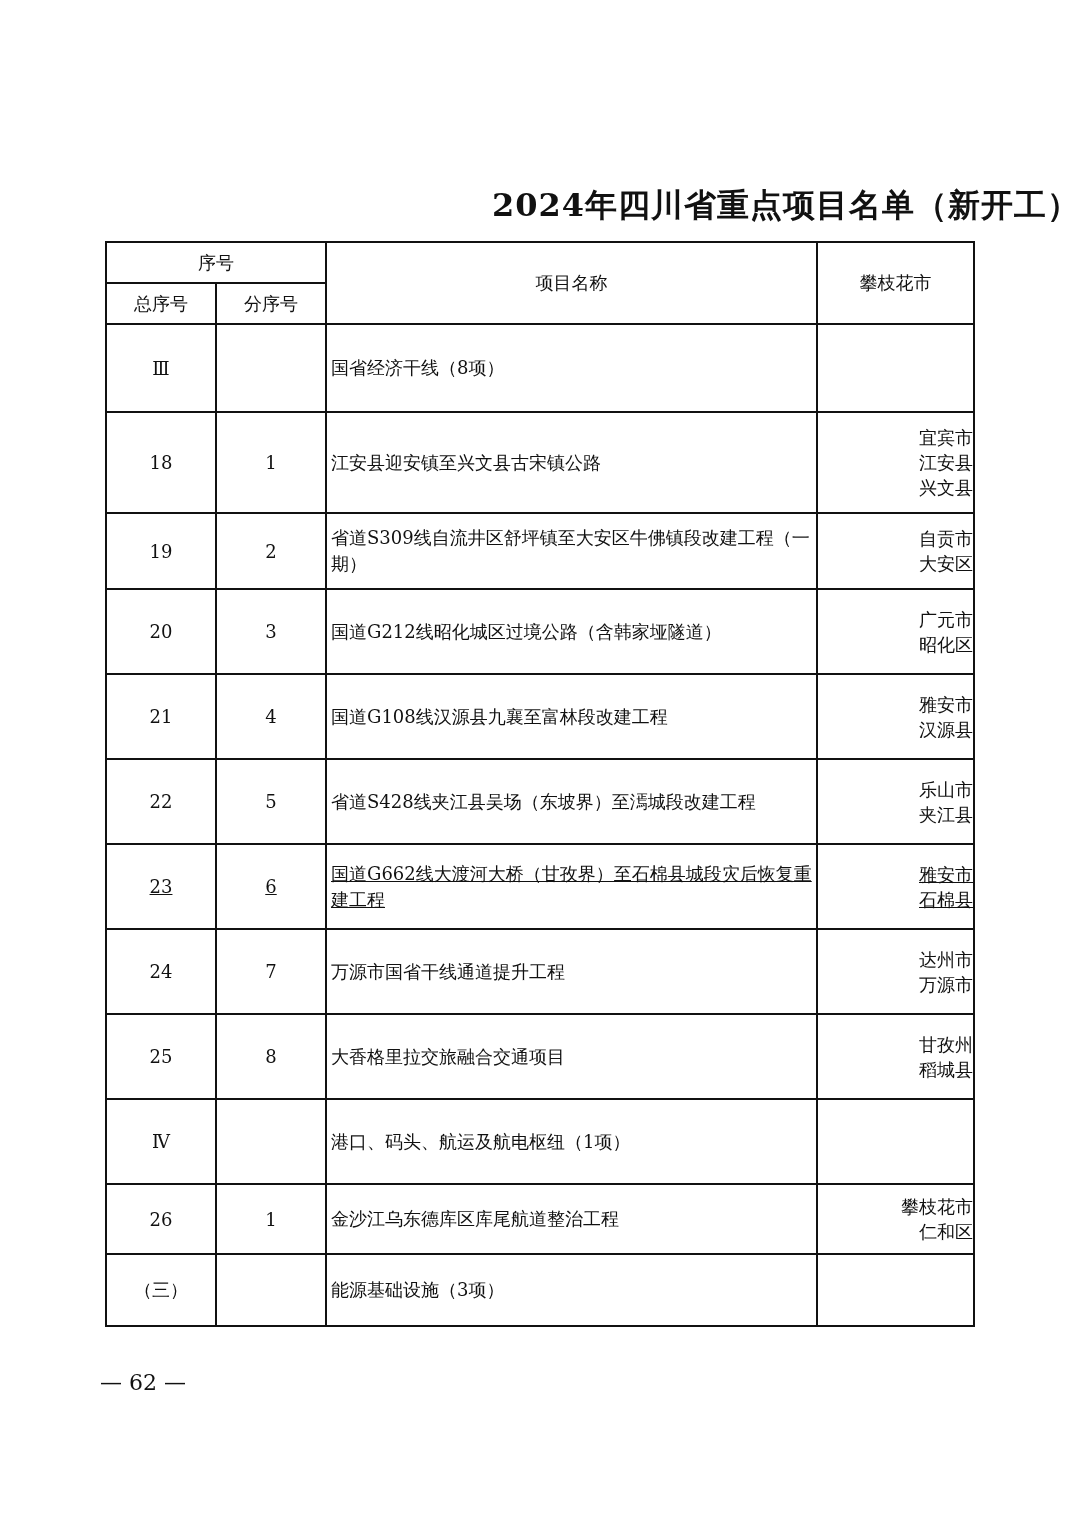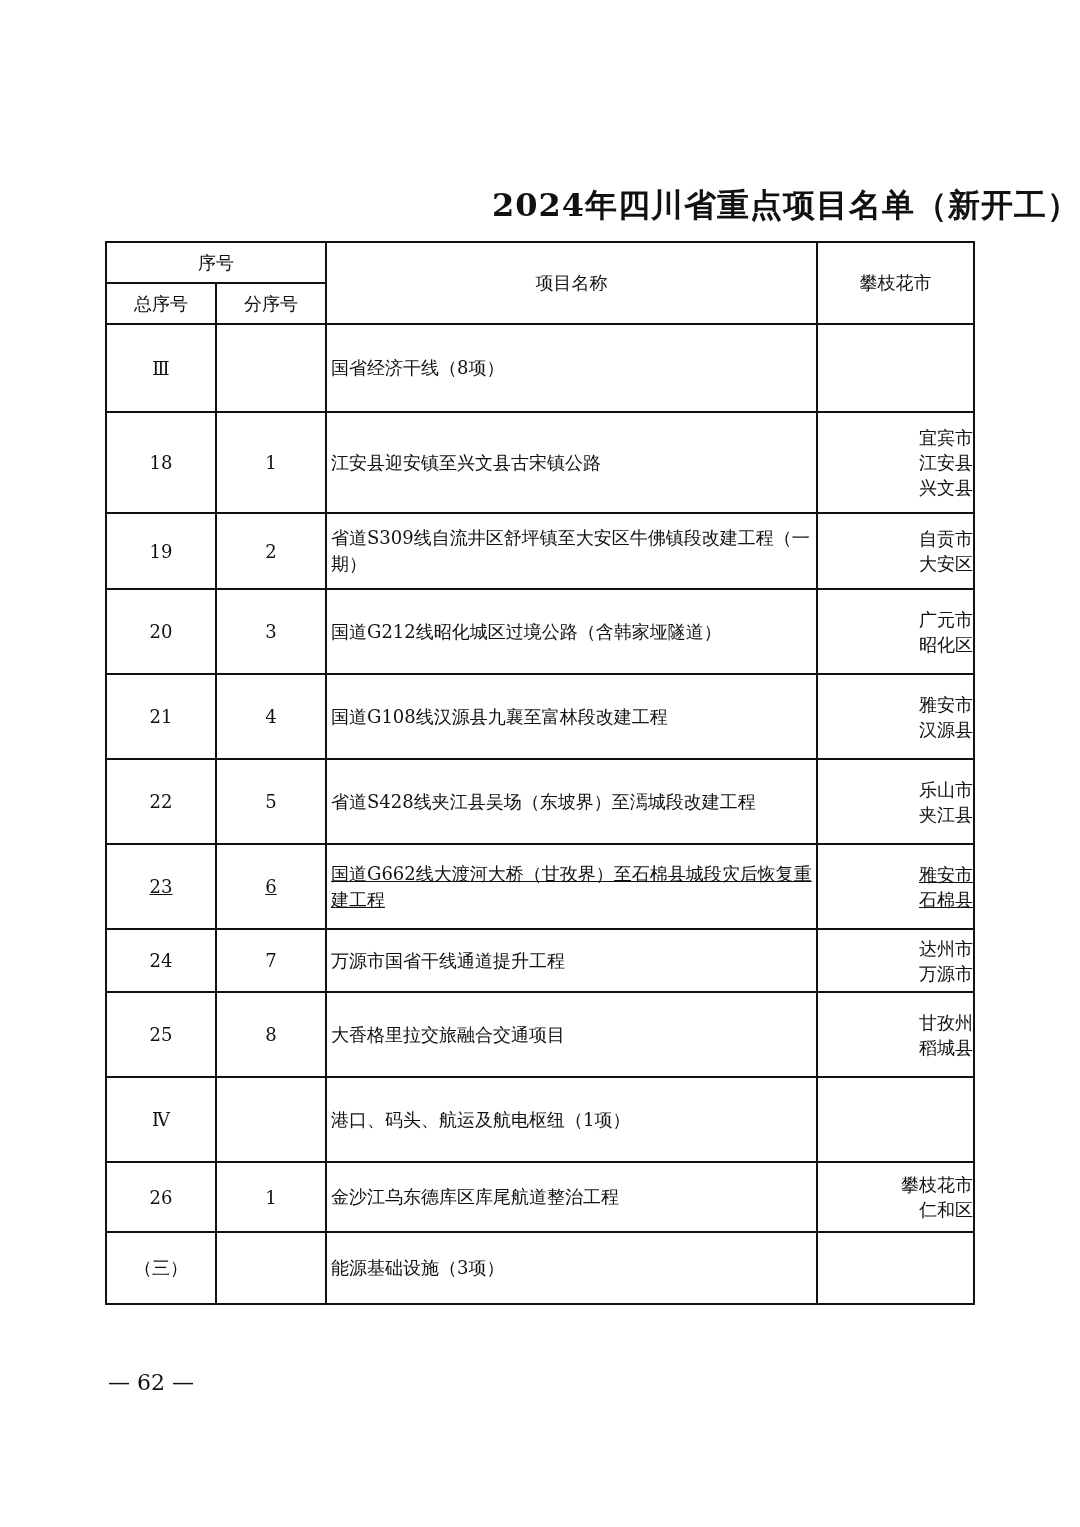--- a/index.html
+++ b/index.html
@@ -9,21 +9,21 @@
            font-size: 32px; font-weight: bold; letter-spacing: 1px; color: #111; }
   table.plan { position: absolute; left: 105px; top: 241px; width: 868px;
                border-collapse: collapse; table-layout: fixed; }
   table.plan td, table.plan th { border: 2px solid #111; padding: 0; font-size: 18px;
                font-weight: normal; vertical-align: middle; }
   th.hd { font-weight: bold; font-family: "DejaVu Sans", "Liberation Sans", sans-serif; font-size: 17px; }
   .c { text-align: center; }
   .name { text-align: left; padding-left: 4px !important; line-height: 26px; }
   .loc { text-align: right; line-height: 25px; }
   .loc span { display: block; }
-  .pageno { position: absolute; left: 108px; top: 1370px; font-size: 22px; }
+  .pageno { position: absolute; left: 100px; top: 1370px; font-size: 22px; }
 </style>
 </head>
 <body>
 
 <div class="title">2024年四川省重点项目名单（新开工）</div>
 
 <table class="plan">
   <colgroup>
     <col style="width:110px">
       <col style="width:110px">
@@ -96,21 +96,21 @@
       </tr>
       <tr style="height: 85px; text-decoration: underline;">
         <td class="c">23</td>
         <td class="c">6</td>
         <td class="name">国道G662线大渡河大桥（甘孜界）至石棉县城段灾后恢复重建工程</td>
         <td class="loc">
           <span>雅安市</span>
           <span>石棉县</span>
         </td>
       </tr>
-      <tr style="height: 63px; margin-top: 8px;">
+      <tr style="height: 85px; margin-top: 8px;">
         <td class="c">24</td>
         <td class="c">7</td>
         <td class="name">万源市国省干线通道提升工程</td>
         <td class="loc">
           <span>达州市</span>
           <span>万源市</span>
         </td>
       </tr>
       <tr style="height: 85px;">
         <td class="c">25</td>

